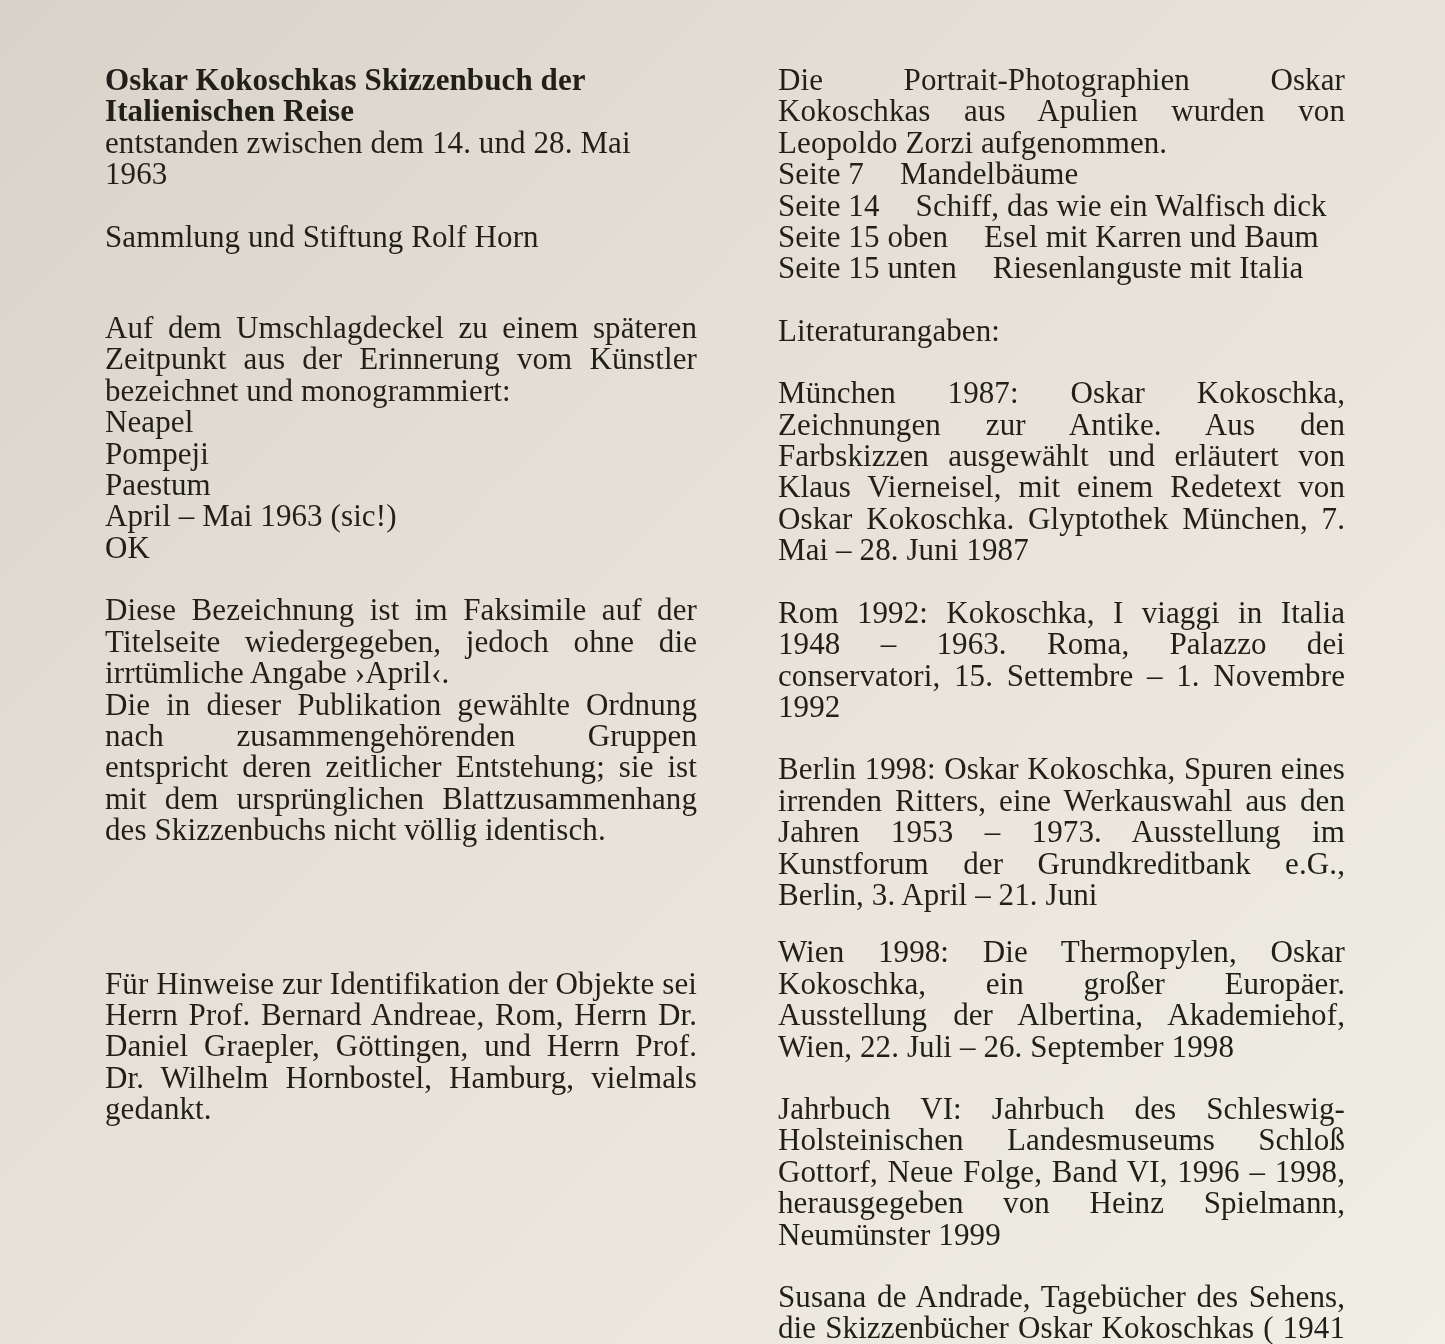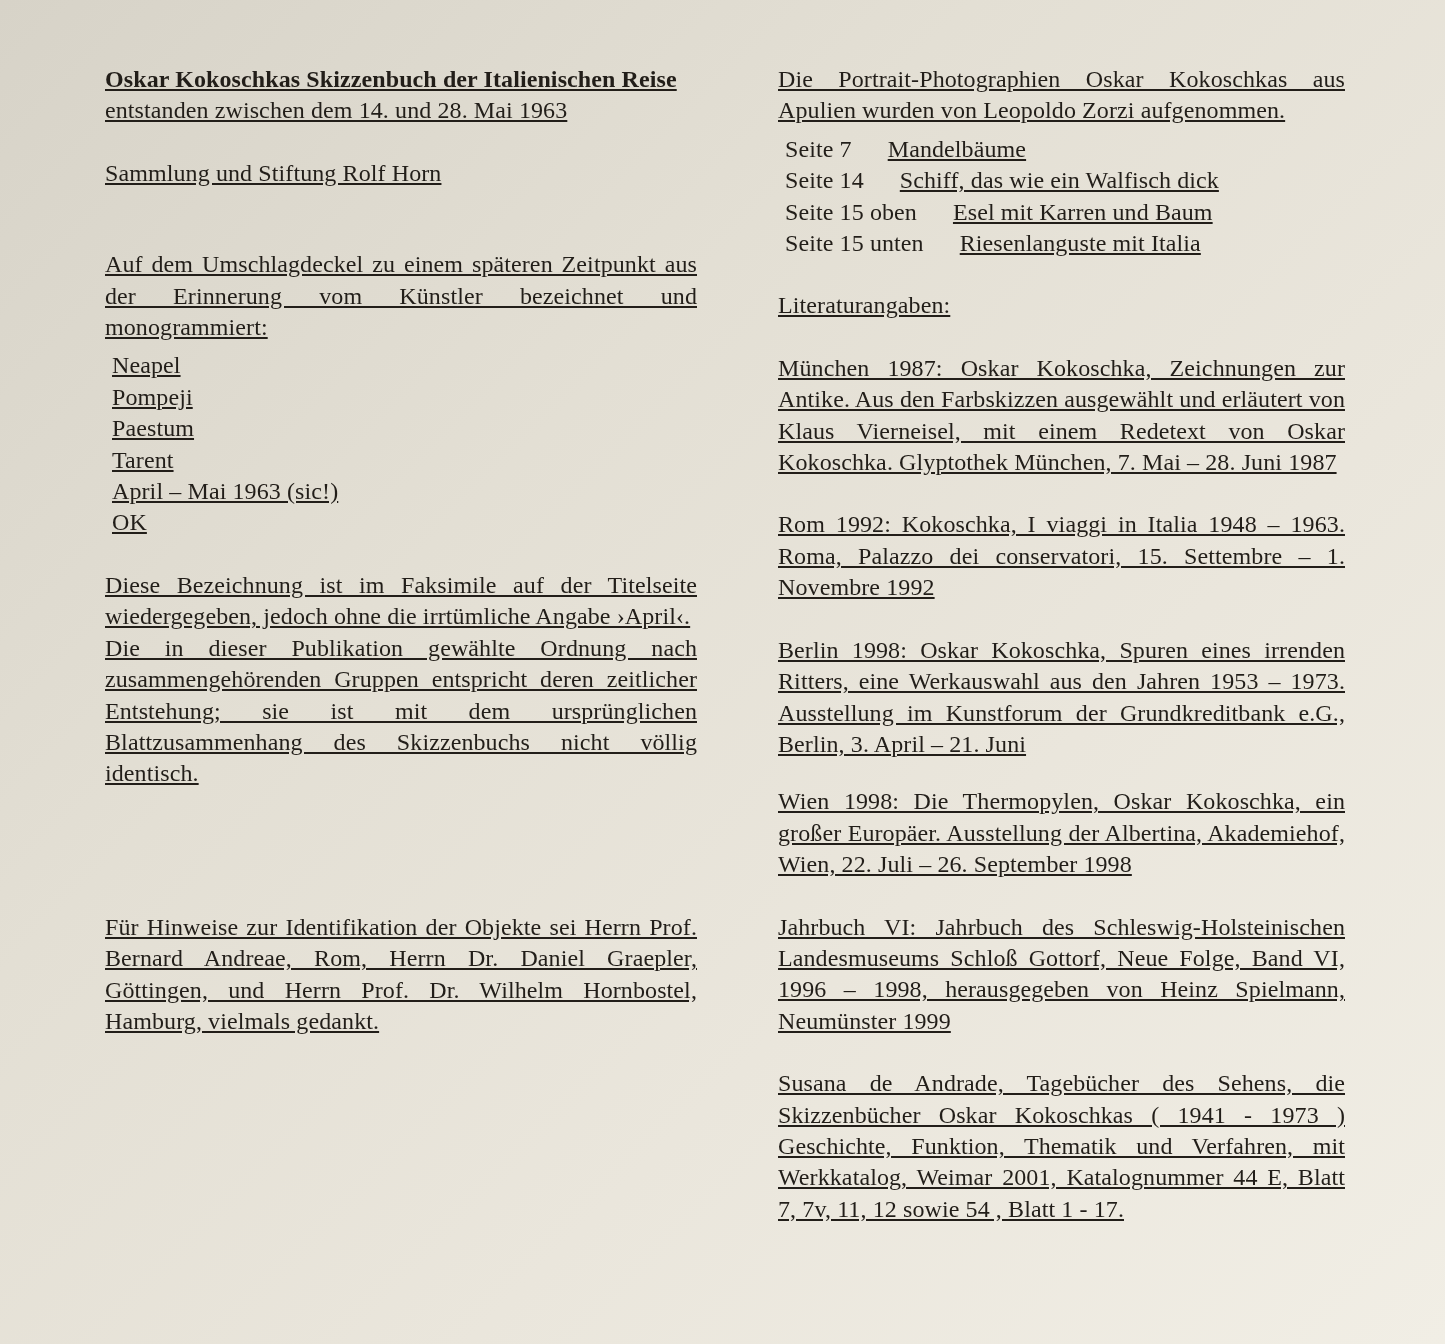--- a/index.html
+++ b/index.html
@@ -15,39 +15,38 @@
     font-family: "Liberation Serif", "DejaVu Serif", serif;
     color: #221e19;
   }
   .page {
     position: absolute;
     inset: 0;
   }
   .col {
     position: absolute;
     top: 64px;
-    font-size: 24px;
+    font-size: 31px;
     line-height: 31.4px;
     letter-spacing: 0.1px;
-    text-decoration: underline;
   }
   .col-left  { left: 105px; width: 592px; }
   .col-right { left: 778px; width: 567px; }
   p { margin: 0; padding: 0; }
   .bold { font-weight: bold; }
   .just { text-align: justify; }
   .mt-1  { margin-top: 31px; }
   .mt-1s { margin-top: 26px; }
   .mt-16 { margin-top: 36px; }
   .mt-2  { margin-top: 60px; }
   .mt-3  { }
   .mt-4  { margin-top: 122px; }
   ul.plain {
     list-style: none;
-    margin: 7px;
+    margin: 0;
     padding: 0;
   }
   .plate-label {
     display: inline-block;
     margin-right: 36px;
   }
 </style>
 </head>
 <body>
 
@@ -59,21 +58,20 @@
 
     <p class="mt-1">Sammlung und Stiftung Rolf Horn</p>
 
 
     <p class="mt-2 just">Auf dem Umschlagdeckel zu einem späteren Zeitpunkt aus der Erinnerung vom Künstler bezeichnet und monogrammiert:</p>
 
     <ul class="plain mt-1">
       <li>Neapel</li>
       <li>Pompeji</li>
       <li>Paestum</li>
-      <li>Tarent</li>
       <li>April – Mai 1963 (sic!)</li>
       <li>OK</li>
     </ul>
 
     <p class="mt-1 just">Diese Bezeichnung ist im Faksimile auf der Titelseite wieder­gegeben, jedoch ohne die irrtümliche Angabe ›April‹.</p>
 
     <p class="mt-3 just">Die in dieser Publikation gewählte Ordnung nach zusammen­gehörenden Gruppen entspricht deren zeitlicher Entstehung; sie ist mit dem ursprünglichen Blattzusammenhang des Skizzen­buchs nicht völlig identisch.</p>
 
     <p class="mt-4 just">Für Hinweise zur Identifikation der Objekte sei Herrn Prof. Bernard Andreae, Rom, Herrn Dr. Daniel Graepler, Göttingen, und Herrn Prof. Dr. Wilhelm Hornbostel, Hamburg, vielmals gedankt.</p>
   </div>

